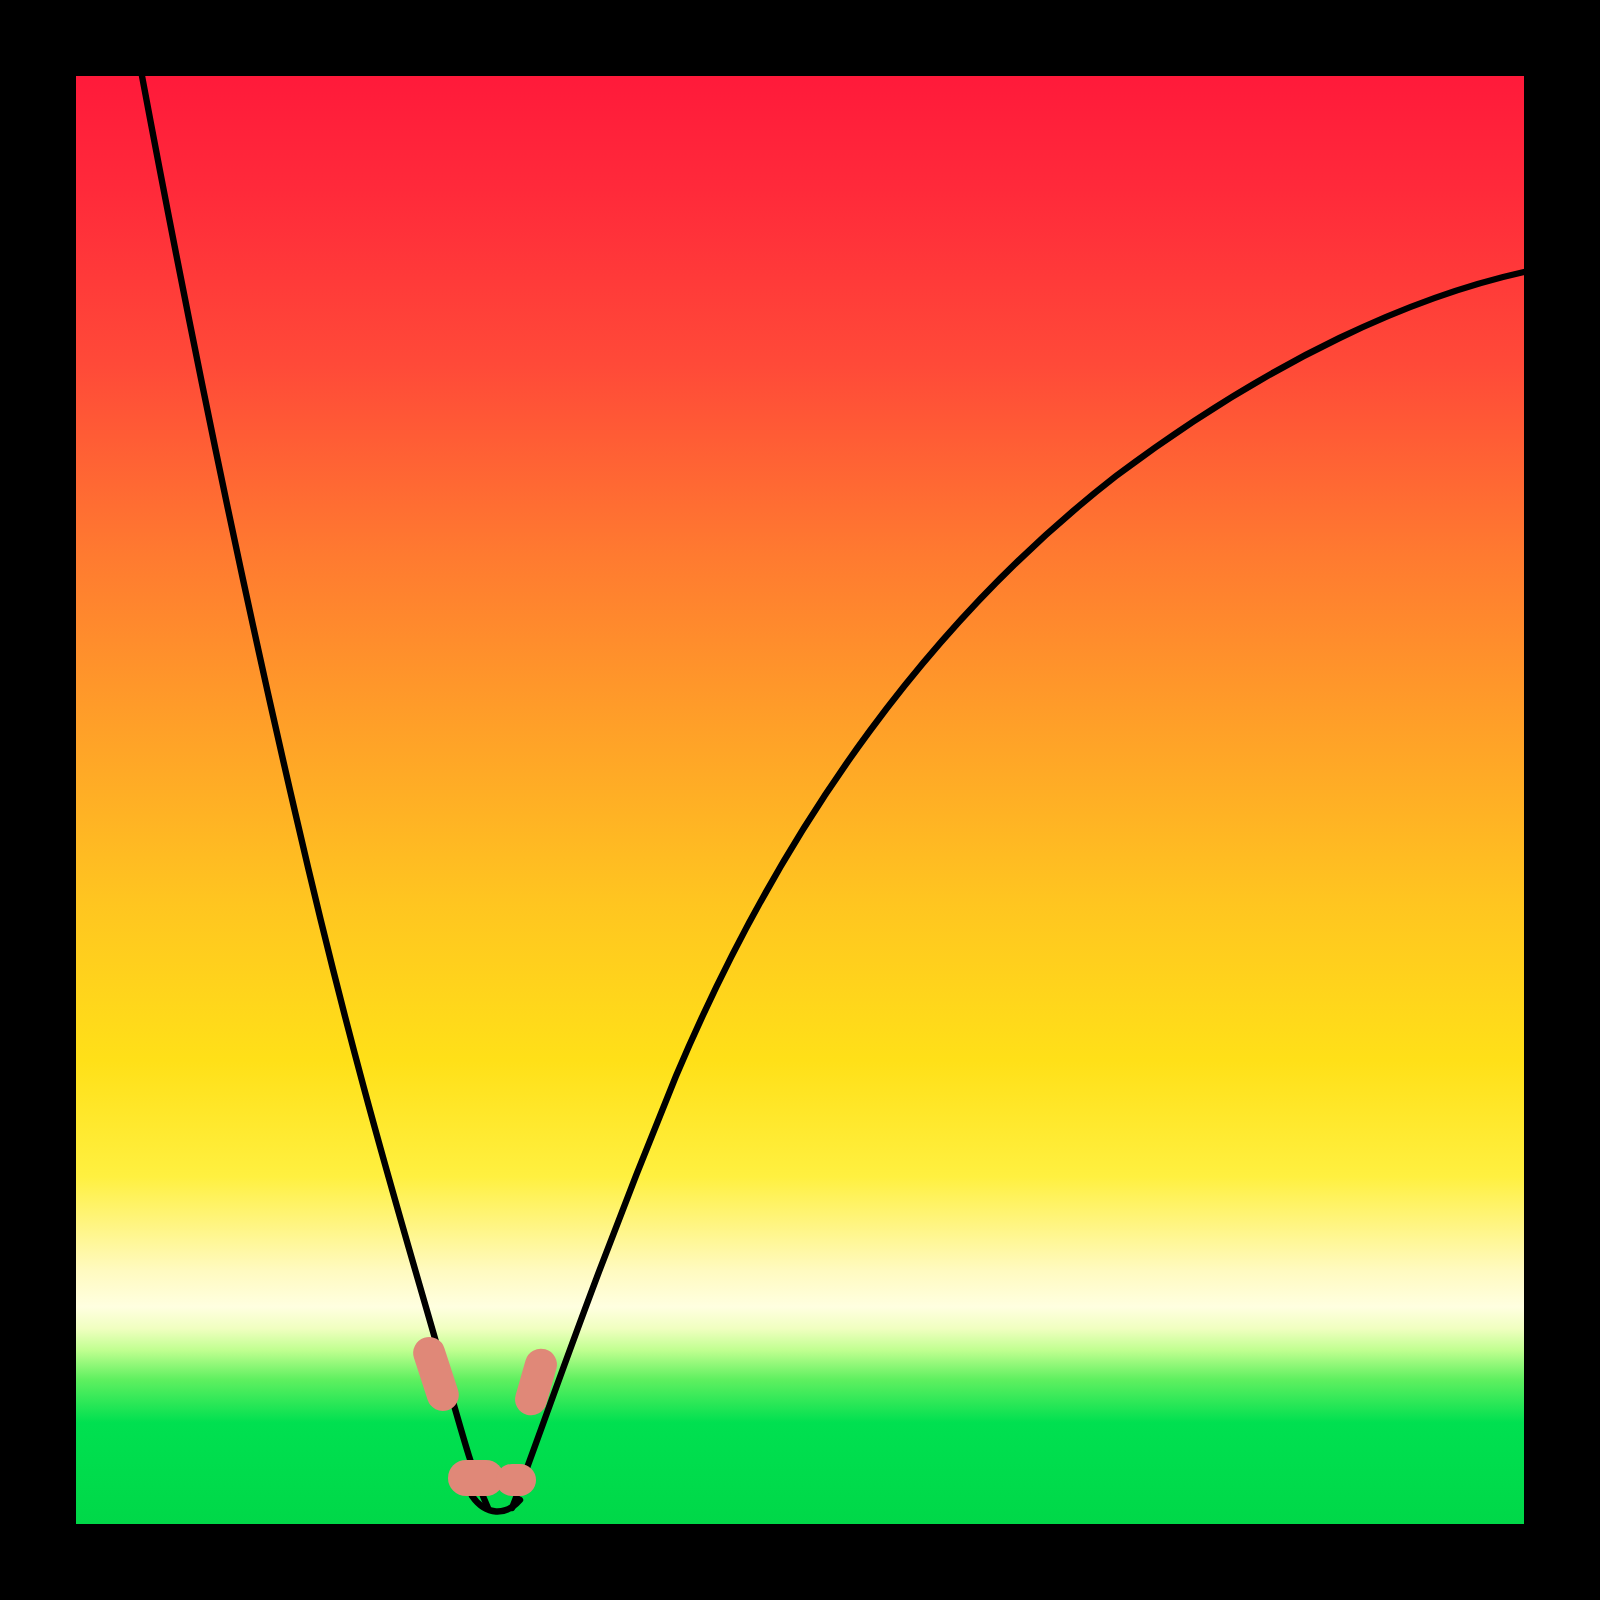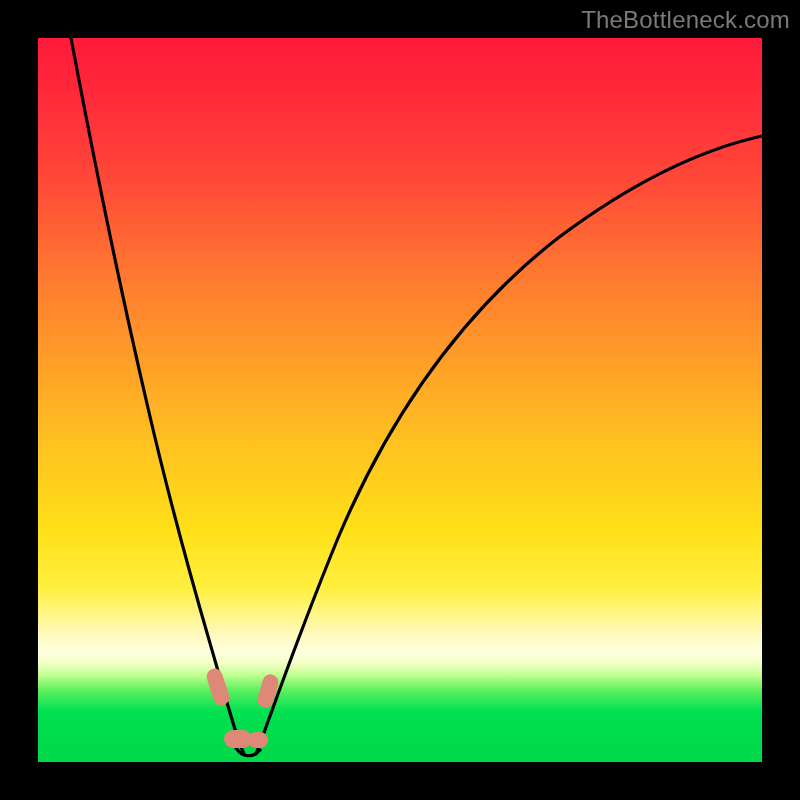--- a/index.html
+++ b/index.html
@@ -65,21 +65,20 @@
   }
   .blob {
     fill: #e08878;
     stroke: none;
   }
 </style>
 </head>
 <body>
 
 <div class="frame">
-  <div class="watermark">TheBottleneck.com</div>
 
   <div class="plot">
     <svg class="curve" viewBox="0 0 724 724">
 
       <path d="M 33 0
                C 48 80, 75 220, 110 370
                C 140 500, 165 580, 182 640
                C 192 675, 198 698, 206 716" fill="none" stroke="#000" stroke-width="3.2" stroke-linecap="round"></path>
 
       <path d="M 198 710

